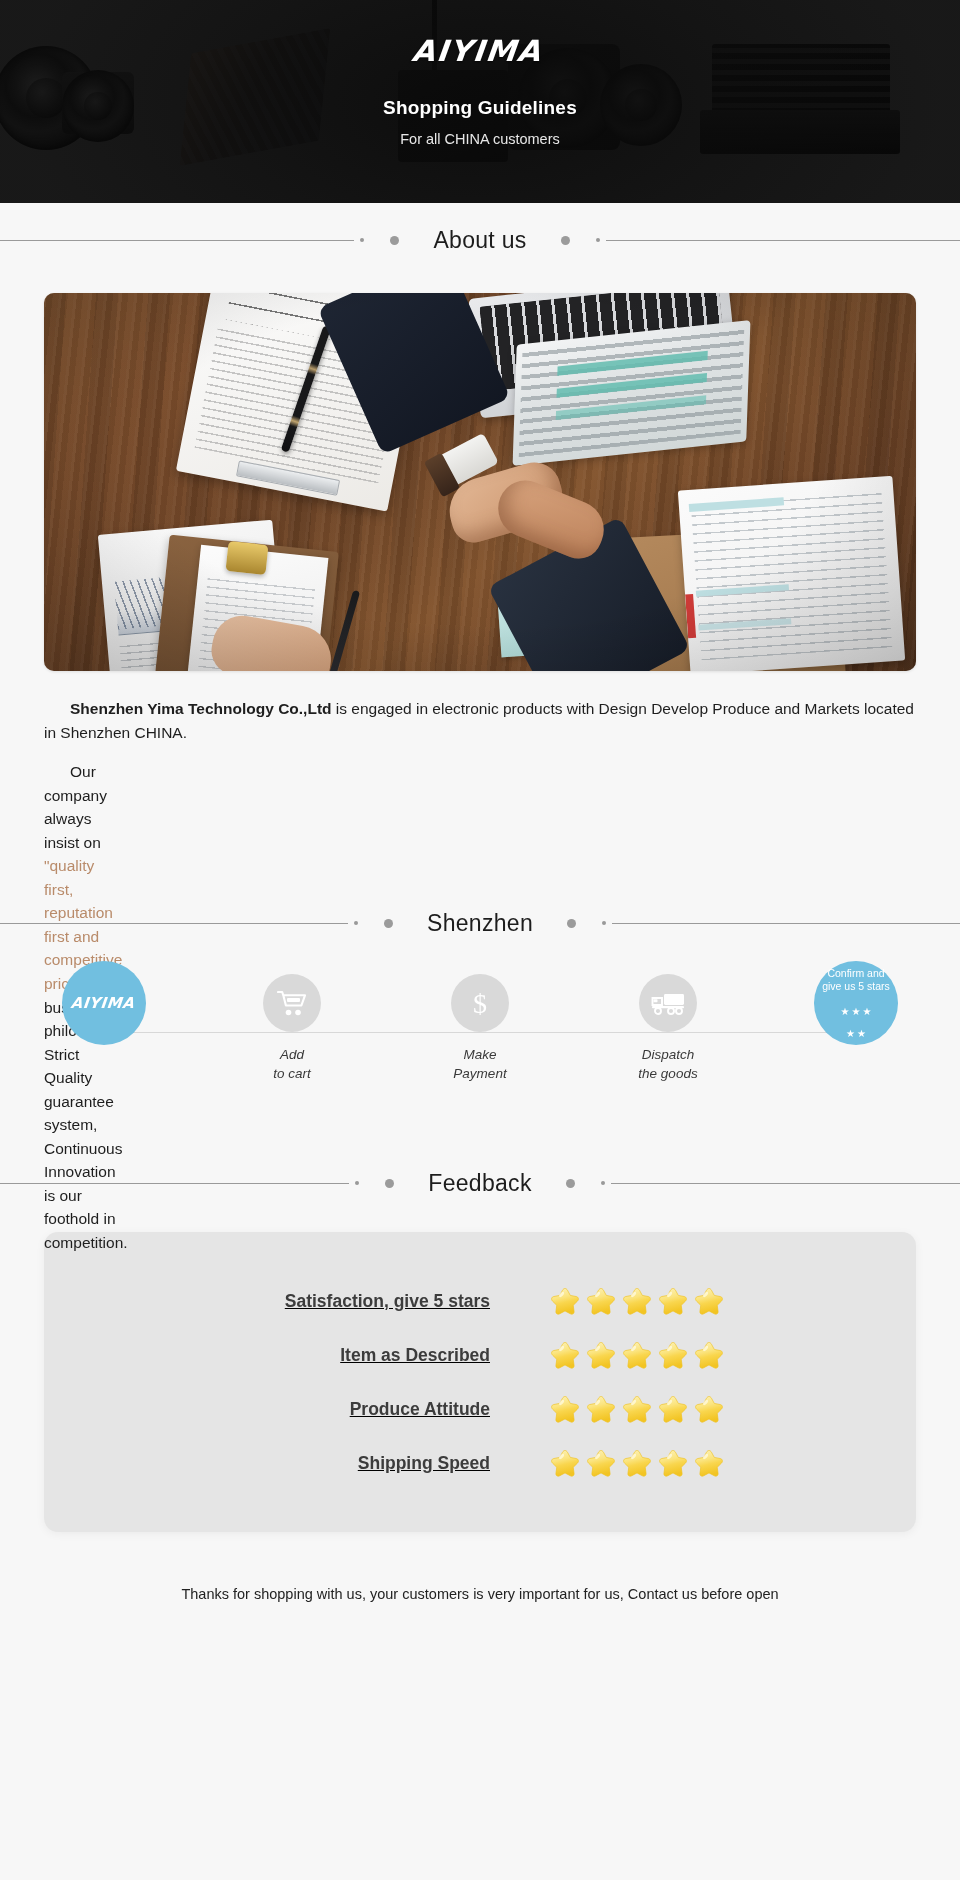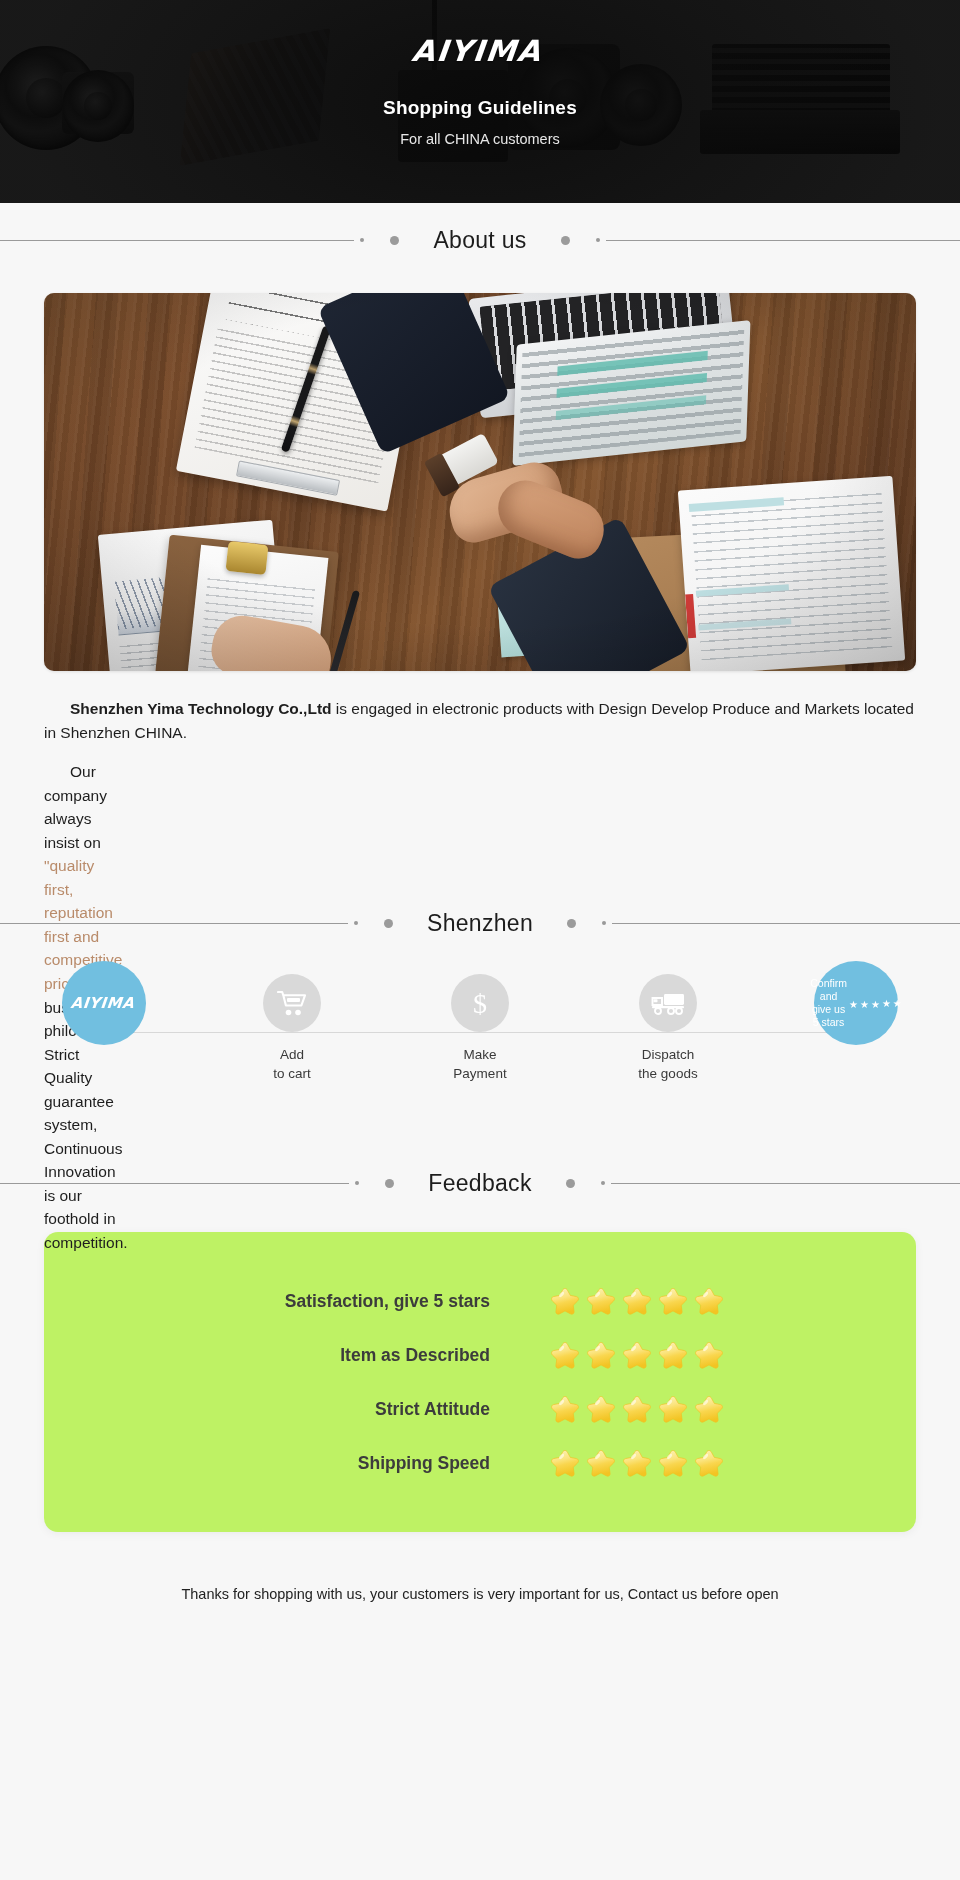--- a/index.html
+++ b/index.html
@@ -390,46 +390,47 @@
     background: #d9d9d9;
     display: flex; align-items: center; justify-content: center;
     position: relative; z-index: 2;
   }
   .circle.big-blue {
     width: 84px; height: 84px; background: #71bfe0;
     margin-top: -13px;
   }
   .circle.end-blue {
     width: 84px; height: 84px; background: #71bfe0;
-    margin-top: -13px; flex-direction: row; gap: 2px;
+    margin-top: -13px; flex-direction: column; gap: 11px;
   }
   .circle svg { display: block; }
   .step-label {
     margin-top: 13px;
     text-align: center;
-    font-size: 13.5px; line-height: 1.42; color: #3a3a3a;
+    font-size: 13.5px; line-height: 1.42; color: #3a3a3a; font-style: italic;
   }
   .logo-sm {
     font-family: "DejaVu Sans", sans-serif;
     font-weight: 700; font-style: italic;
     font-size: 15px; color: #fff; letter-spacing: .6px;
     transform: skewX(-9deg);
   }
   .end-txt { font-size: 10.5px; line-height: 1.25; color: #fff; text-align: center; }
   .end-stars { display: flex; gap: 2px; margin-top: 3px; }
   .end-stars.row2 { margin-top: 1px; }
   .mini-star { font-size: 10px; color: #fff; line-height: 1; }
 
   
   .fb-card {
     width: 872px; margin: 26px auto 0;
-    background: #bef264;
+    background: #e5e5e5;
     border-radius: 14px;
     padding: 42px 0 42px;
     box-shadow: 0 2px 10px rgba(0,0,0,.05);
+    text-decoration: underline;
   }
   .fb-row {
     display: flex; align-items: center; justify-content: center;
     height: 54px;
   }
   .fb-label {
     width: 360px; text-align: right;
     font-size: 17.5px; font-weight: 700; color: #3c3c3c;
     padding-right: 60px;
   }
@@ -762,21 +763,21 @@
                 <stop offset="62%" stop-color="#f9d64e"></stop>
                 <stop offset="100%" stop-color="#f2c423"></stop>
               </linearGradient>
             </defs>
             <path d="M16 1.6c1.1 0 2 .8 2.6 1.8l3.1 5.6 6.3 1.2c1.2.2 2.1 1 2.3 2.1.2 1-.2 2-1.1 2.9l-4.4 4.4 0.9 6.3c.2 1.2-.2 2.2-1.1 2.8-.9.6-2 .5-3-.1L16 25.6l-5.6 3c-1 .6-2.1.7-3 .1-.9-.6-1.3-1.6-1.1-2.8l.9-6.3-4.4-4.4c-.9-.9-1.3-1.9-1.1-2.9.2-1.1 1.1-1.9 2.3-2.1l6.3-1.2 3.1-5.6C14 2.4 14.9 1.6 16 1.6z" fill="url(#sg9)" stroke="#f0c221" stroke-width="0.7"></path>
             <path d="M11.8 6.2c-1.6 1.1-2.8 3.2-1.9 4.3.9 1.1 3-.3 4.3-1.9 1.2-1.5 1-3.1.2-3.4-.7-.3-1.7.3-2.6 1z" fill="#fffbe2" opacity=".75"></path>
           </svg>
         </div>
     </div>
     <div class="fb-row">
-      <div class="fb-label">Strict Attitude</div>
+      <div class="fb-label">Produce Attitude</div>
       <div class="fb-stars">
           <svg class="star" viewBox="0 0 32 31">
             <defs>
               <linearGradient id="sg10" x1="0" y1="0" x2="0.25" y2="1">
                 <stop offset="0%" stop-color="#fdf3bd"></stop>
                 <stop offset="42%" stop-color="#fbe47e"></stop>
                 <stop offset="62%" stop-color="#f9d64e"></stop>
                 <stop offset="100%" stop-color="#f2c423"></stop>
               </linearGradient>
             </defs>

